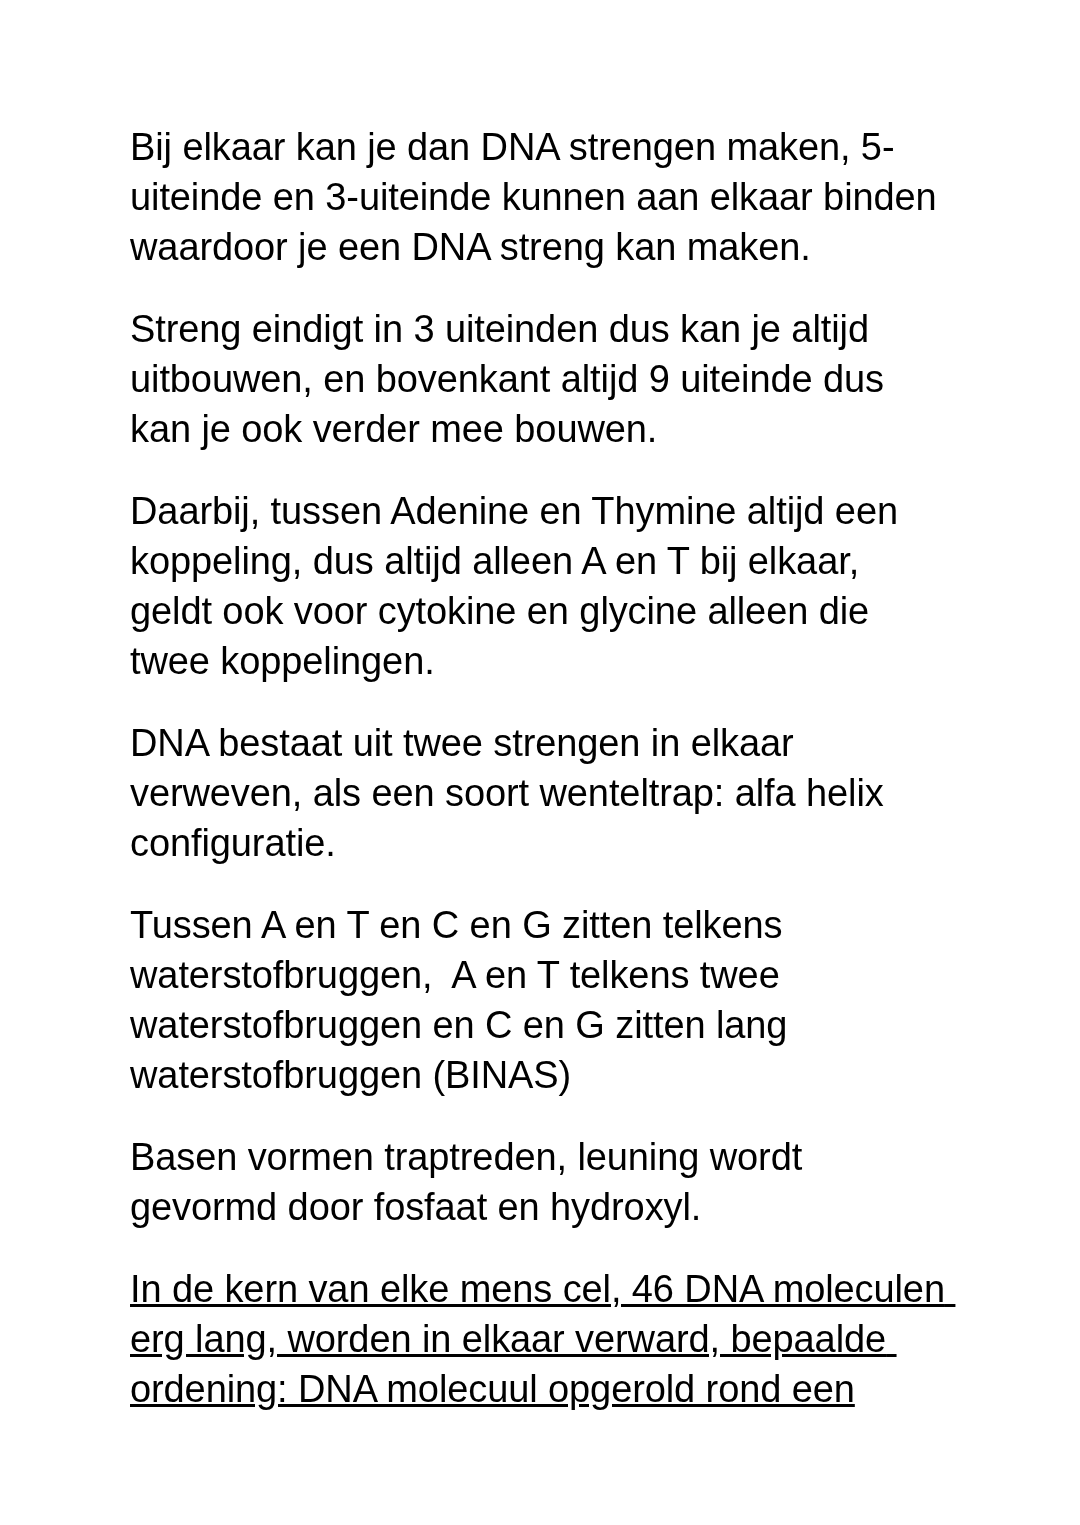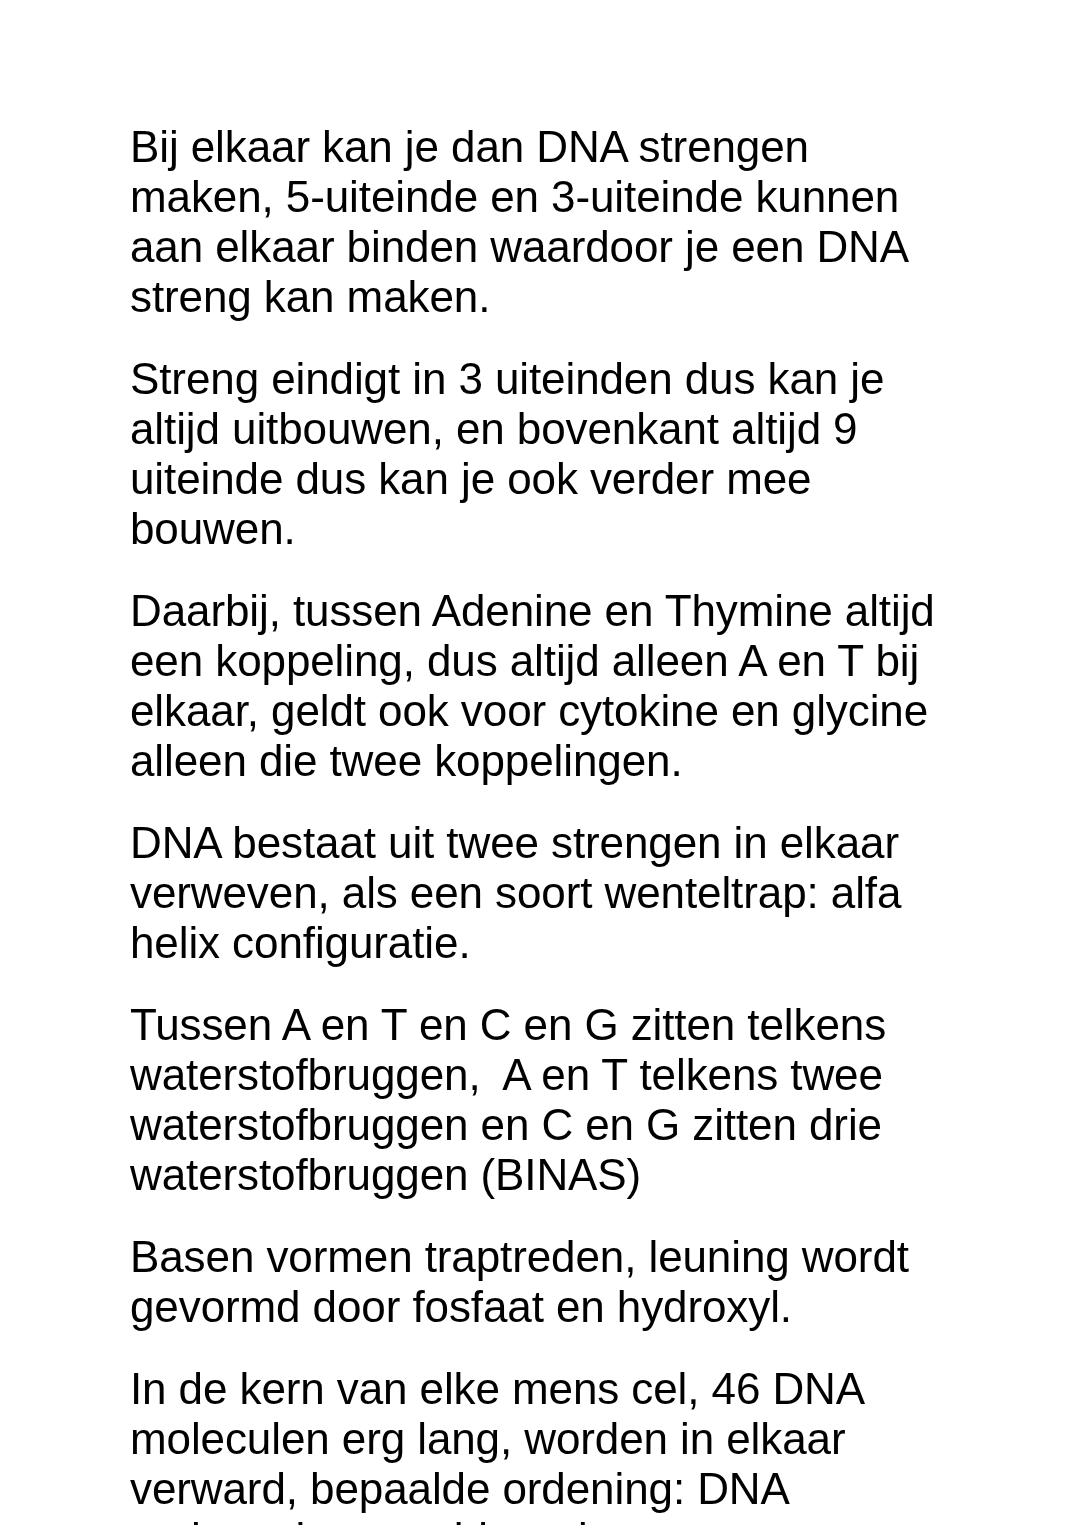--- a/index.html
+++ b/index.html
@@ -23,38 +23,39 @@
     box-sizing: border-box;
   }
   .doc-body {
     position: absolute;
     left: 130px;
     top: 122px;
     width: 818px;
   }
   .para {
     margin: 0 0 32px 0;
-    font-size: 44px;
+    font-size: 38px;
     line-height: 50px;
     font-weight: 400;
     color: #000000;
     letter-spacing: -0.1px;
     white-space: pre-wrap;
     word-wrap: break-word;
   }
   .para:last-child {
     margin-bottom: 0;
+    text-decoration: underline;
   }
 </style>
 </head>
 <body>
 
 <div class="page">
   <div class="doc-body">
     <p class="para">Bij elkaar kan je dan DNA strengen maken, 5-uiteinde en 3-uiteinde kunnen aan elkaar binden waardoor je een DNA streng kan maken.</p>
     <p class="para">Streng eindigt in 3 uiteinden dus kan je altijd uitbouwen, en bovenkant altijd 9 uiteinde dus kan je ook verder mee bouwen.</p>
     <p class="para">Daarbij, tussen Adenine en Thymine altijd een koppeling, dus altijd alleen A en T bij elkaar, geldt ook voor cytokine en glycine alleen die twee koppelingen.</p>
     <p class="para">DNA bestaat uit twee strengen in elkaar verweven, als een soort wenteltrap: alfa helix configuratie.</p>
-    <p class="para">Tussen A en T en C en G zitten telkens waterstofbruggen,  A en T telkens twee waterstofbruggen en C en G zitten drie waterstofbruggen (BINAS)</p>
+    <p class="para">Tussen A en T en C en G zitten telkens waterstofbruggen,  A en T telkens twee waterstofbruggen en C en G zitten lang waterstofbruggen (BINAS)</p>
     <p class="para">Basen vormen traptreden, leuning wordt gevormd door fosfaat en hydroxyl.</p>
     <p class="para">In de kern van elke mens cel, 46 DNA moleculen erg lang, worden in elkaar verward, bepaalde ordening: DNA molecuul opgerold rond een</p>
   </div>
 </div>
 
 </body></html>

